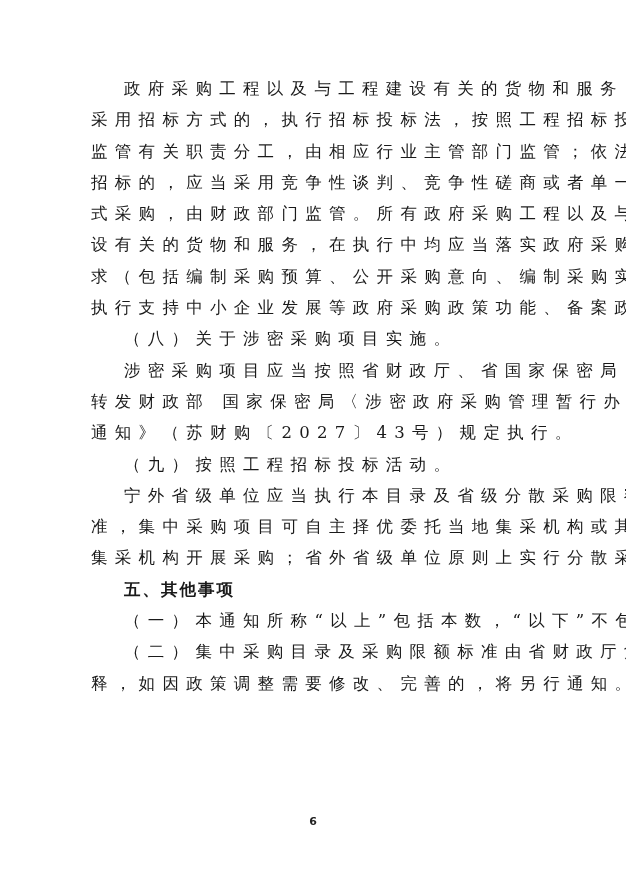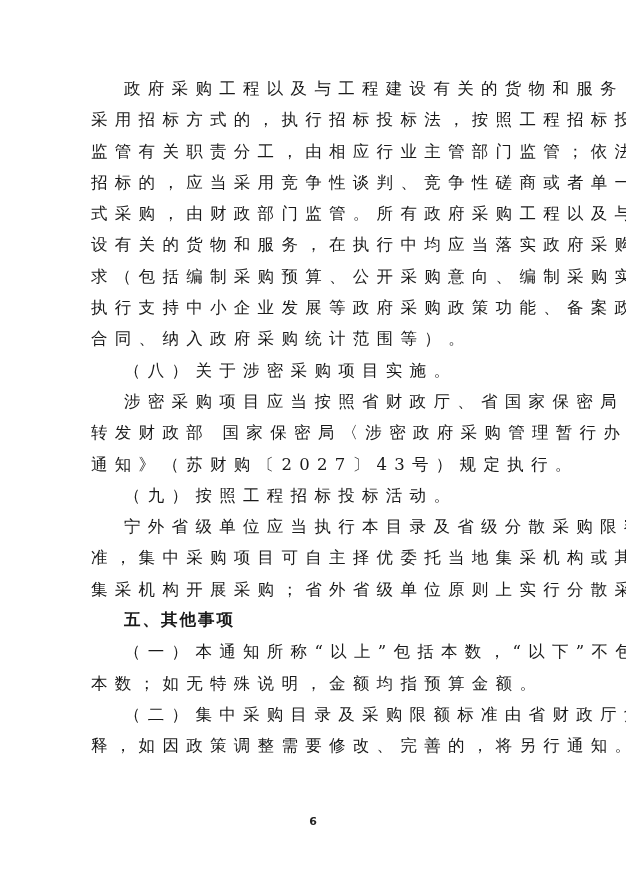--- a/index.html
+++ b/index.html
@@ -35,21 +35,21 @@
     text-align-last: left;
   }
   .indent {
     padding-left: 33px;
   }
   .subhead {
     font-family: "DejaVu Sans", "Liberation Sans", sans-serif;
     font-weight: normal;
   }
   .heading {
-    font-family: Liberation Mono, monospace;
+    font-family: Liberation Sans, sans-serif;
     font-weight: bold;
     letter-spacing: 2px;
   }
   .page-number {
     position: absolute;
     left: 0;
     width: 626px;
     top: 815px;
     text-align: center;
     font-family: "DejaVu Sans", "Liberation Sans", sans-serif;
@@ -65,21 +65,20 @@
 
   <div>
     <div class="line indent">政府采购工程以及与工程建设有关的货物和服务，依法</div>
     <div class="line">采用招标方式的，执行招标投标法，按照工程招标投标活动</div>
     <div class="line">监管有关职责分工，由相应行业主管部门监管；依法不进行</div>
     <div class="line">招标的，应当采用竞争性谈判、竞争性磋商或者单一来源方</div>
     <div class="line">式采购，由财政部门监管。所有政府采购工程以及与工程建</div>
     <div class="line">设有关的货物和服务，在执行中均应当落实政府采购政策要</div>
     <div class="line">求（包括编制采购预算、公开采购意向、编制采购实施计划、</div>
     <div class="line">执行支持中小企业发展等政府采购政策功能、备案政府采购</div>
-    <div class="line last">合同、纳入政府采购统计范围等）。</div>
   </div>
 
   <div class="line last indent subhead">（八）关于涉密采购项目实施。</div>
 
   <div>
     <div class="line indent">涉密采购项目应当按照省财政厅、省国家保密局《关于</div>
     <div class="line">转发财政部 国家保密局〈涉密政府采购管理暂行办法〉的</div>
     <div class="line last">通知》（苏财购〔2027〕43号）规定执行。</div>
   </div>
 
@@ -88,21 +87,20 @@
   <div>
     <div class="line indent">宁外省级单位应当执行本目录及省级分散采购限额标</div>
     <div class="line">准，集中采购项目可自主择优委托当地集采机构或其他省内</div>
     <div class="line last">集采机构开展采购；省外省级单位原则上实行分散采购。</div>
   </div>
 
   <div class="line last indent heading">五、其他事项</div>
 
   <div>
     <div class="line indent">（一）本通知所称“以上”包括本数，“以下”不包括</div>
-    <div class="line last">本数；如无特殊说明，金额均指预算金额。</div>
   </div>
 
   <div>
     <div class="line indent">（二）集中采购目录及采购限额标准由省财政厅负责解</div>
     <div class="line last">释，如因政策调整需要修改、完善的，将另行通知。</div>
   </div>
 </div>
 
 <div class="page-number">6</div>
 

